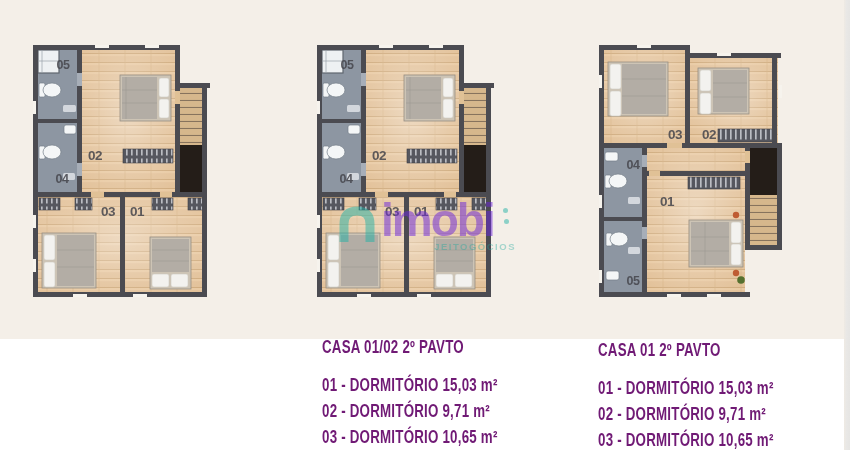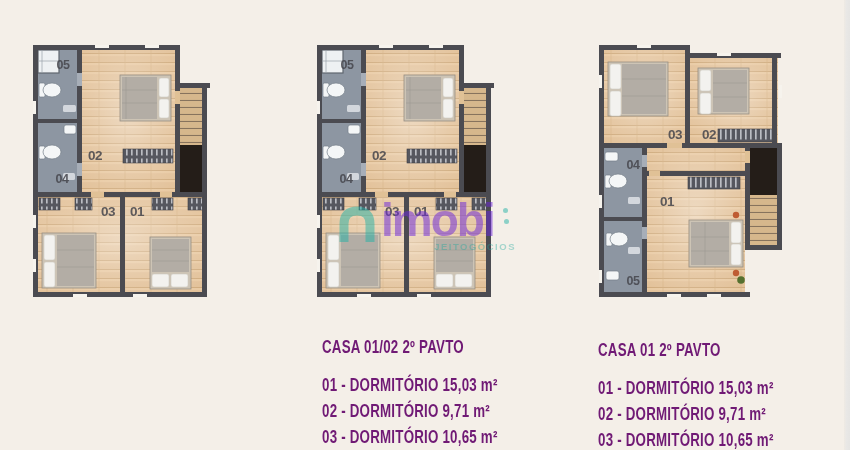--- a/index.html
+++ b/index.html
@@ -1,17 +1,17 @@
 <!DOCTYPE html>
 <html><head>
 <meta charset="utf-8">
 <style>
   html,body{margin:0;padding:0;}
   body{width:850px;height:450px;overflow:hidden;background:#fff;}
-  .sheet{position:relative;width:850px;height:450px;background:#f4efe8;font-family:"Liberation Sans",sans-serif;}
+  .sheet{position:relative;width:850px;height:339px;background:#f4efe8;font-family:"Liberation Sans",sans-serif;}
   .edge-strip{position:absolute;right:0;top:0;width:6px;height:450px;
     background:linear-gradient(to right,#efeae3,#e9e8e6 40%,#e6e5e3);}
   .plan{position:absolute;}
   .plan text{font-family:"Liberation Sans",sans-serif;font-weight:bold;fill:#45454c;opacity:.85;letter-spacing:-.5px;}
   
   .legend{position:absolute;color:#701a75;}
   .legend-title{font-weight:bold;font-size:18px;line-height:20px;margin:0 0 15px 0;white-space:nowrap;
     transform:scaleX(.74);transform-origin:0 50%;letter-spacing:.3px;}
   .legend-item{font-weight:bold;font-size:18px;line-height:26px;white-space:nowrap;
     transform:scaleX(.74);transform-origin:0 50%;letter-spacing:.3px;}

